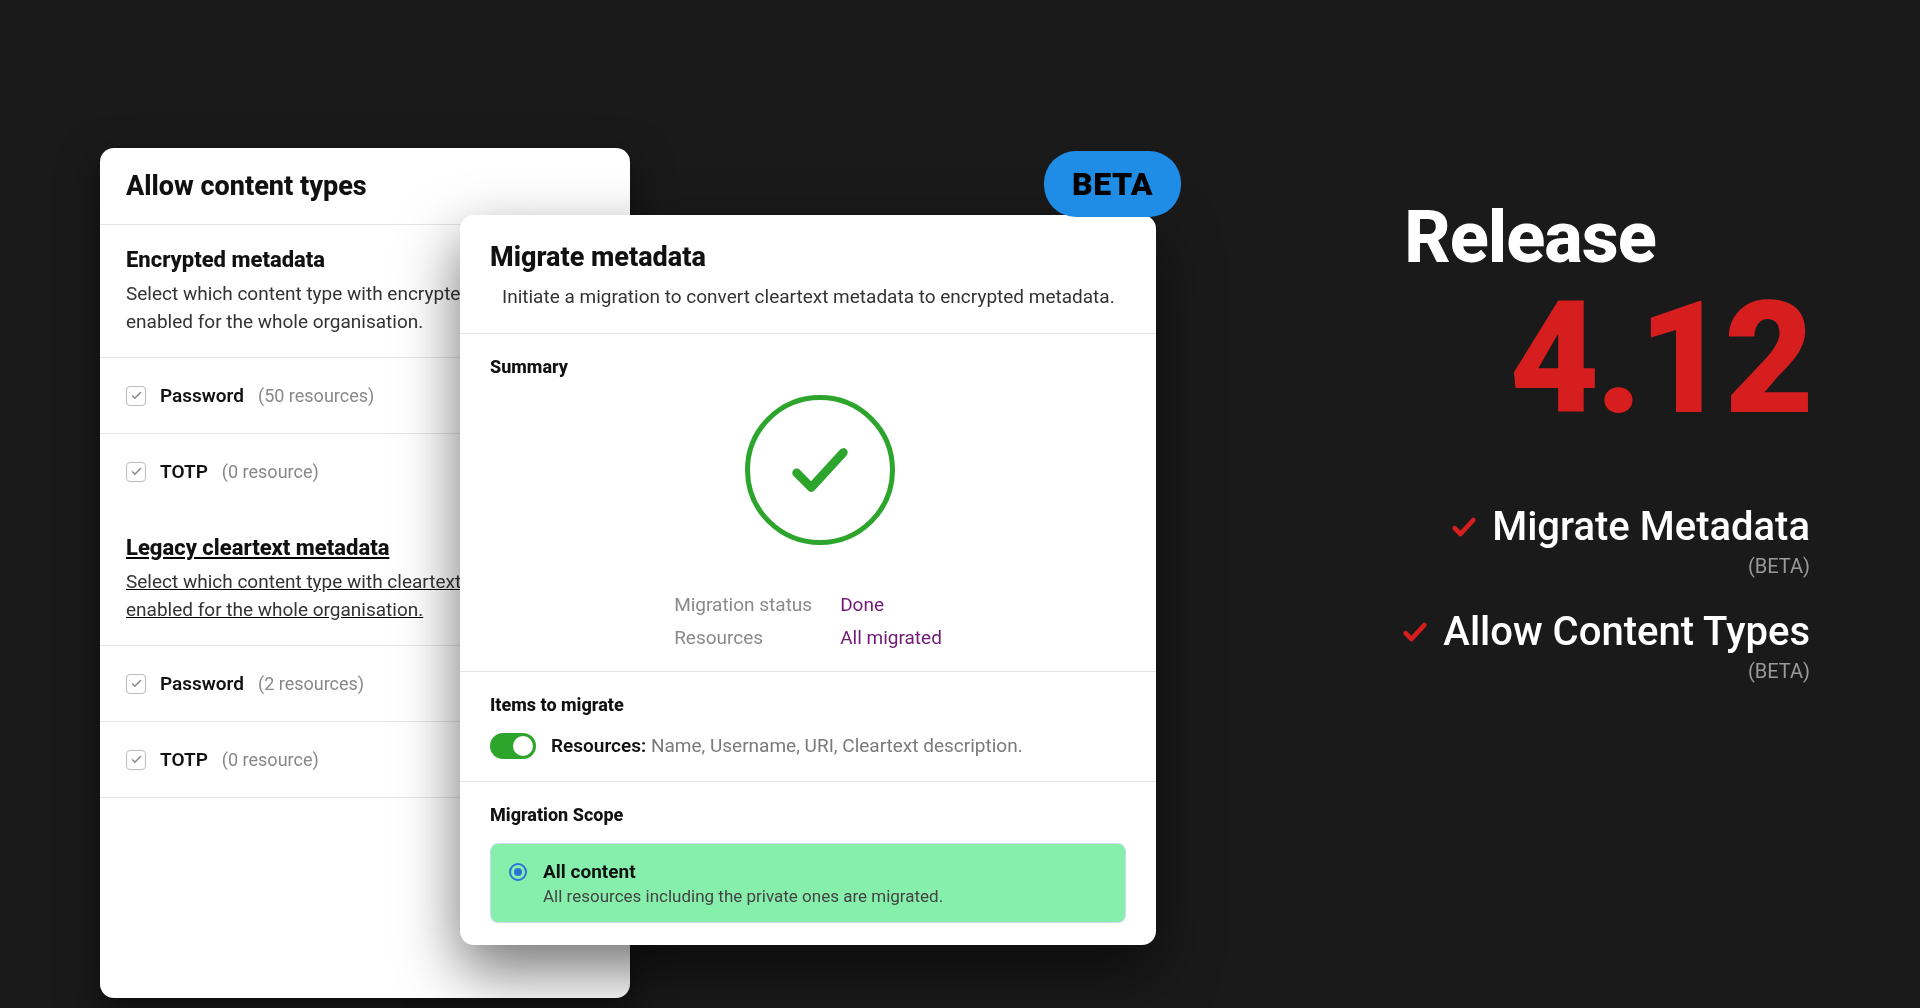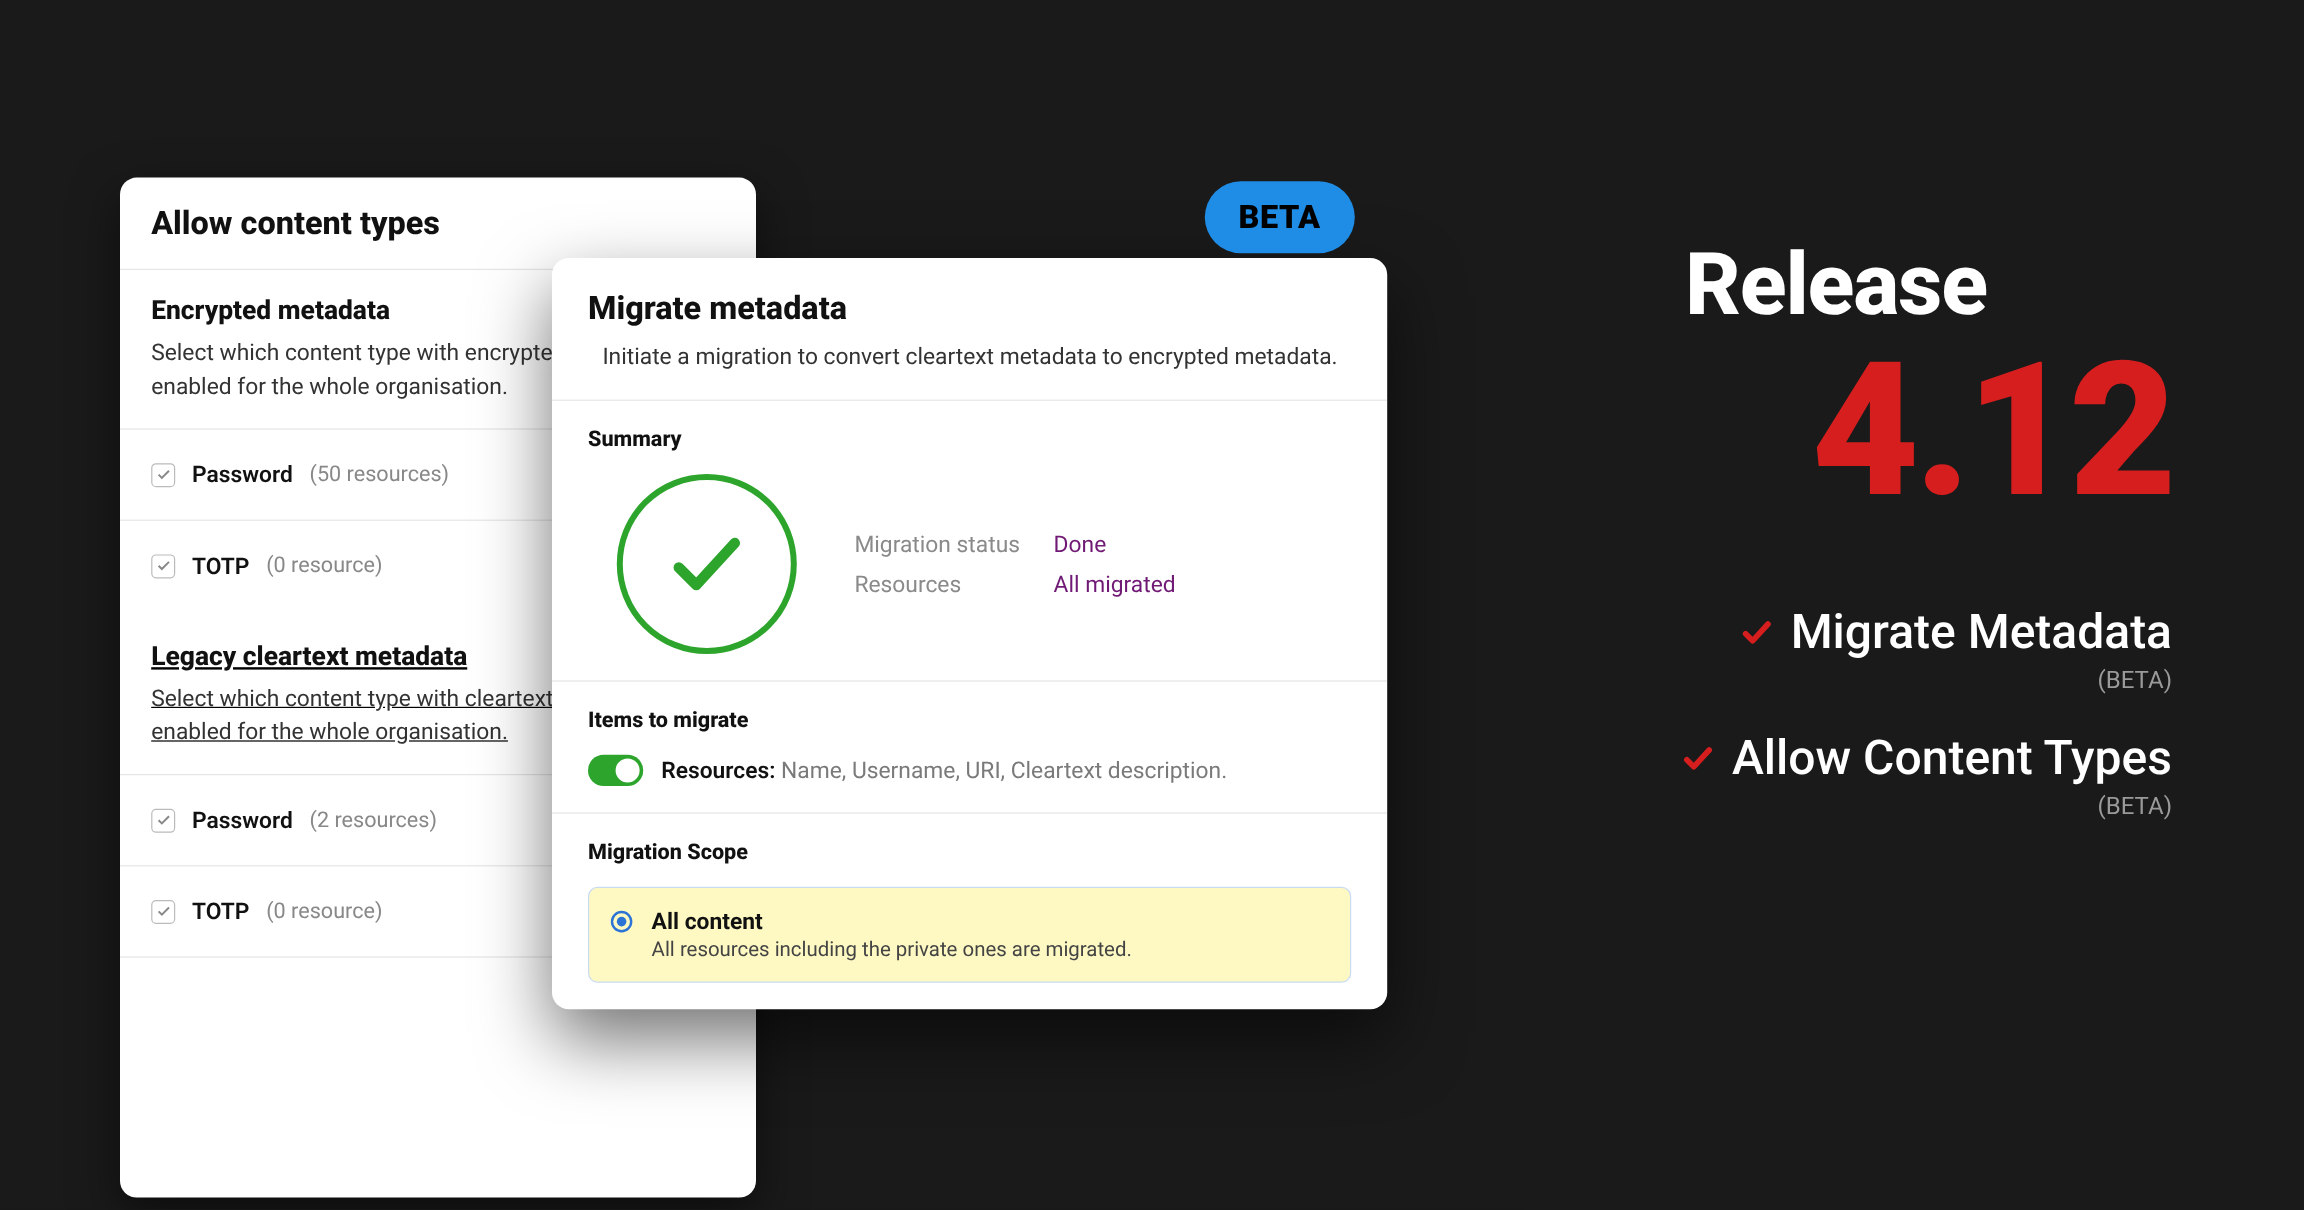--- a/index.html
+++ b/index.html
@@ -58,21 +58,21 @@
   border-radius: 14px;
   box-shadow: 0 25px 60px rgba(0,0,0,0.55);
   overflow: hidden;
 }
 .card-right .head { padding: 26px 30px 22px; }
 .card-right h1 { font-size: 27px; font-weight: 800; color: #111; margin-bottom: 10px; }
 .card-right .desc { font-size: 19px; color: #333; line-height: 1.45; margin-left: 12px; }
 .sec { padding: 22px 30px; border-top: 1px solid #e5e5e5; }
 .sec-title { font-size: 18px; font-weight: 800; color: #111; margin-bottom: 18px; }
 
-.summary-row { display: flex; align-items: center; gap: 48px; }
+.summary-row { display: flex; align-items: center; gap: 48px; flex-direction: column; }
 .circle {
   width: 150px; height: 150px; border-radius: 50%;
   border: 5px solid #2da52d;
   display: flex; align-items: center; justify-content: center;
   flex-shrink: 0;
   margin-left: 24px;
 }
 .circle svg { width: 70px; height: 70px; }
 .kv { display: grid; grid-template-columns: auto auto; gap: 10px 28px; font-size: 19px; }
 .kv .k { color: #8a8a8a; }
@@ -84,46 +84,46 @@
   position: relative; flex-shrink: 0;
 }
 .toggle::after {
   content: ""; position: absolute; right: 3px; top: 3px;
   width: 20px; height: 20px; border-radius: 50%; background: #fff;
 }
 .items-line .lbl { font-weight: 600; color: #111; }
 .items-line .val { color: #7a7a7a; }
 
 .scope-box {
-  background: #fef9c3;
+  background: #86efac;
   border: 1px solid #c9dbf3;
   border-radius: 8px;
   padding: 16px 18px;
   display: flex;
   gap: 16px;
   align-items: flex-start;
 }
 .radio {
   width: 18px; height: 18px; border-radius: 50%;
   border: 2px solid #2b74d6; margin-top: 3px;
   display: flex; align-items: center; justify-content: center; flex-shrink: 0;
 }
 .radio::after { content: ""; width: 8px; height: 8px; border-radius: 50%; background: #2b74d6; }
 .scope-box .t { font-size: 19px; font-weight: 700; color: #111; margin-bottom: 3px; }
 .scope-box .d { font-size: 17px; color: #444; }
 
 
 .beta {
   position: absolute;
-  left: 1004px;
+  left: 1044px;
   top: 151px;
   background: #1f8de6;
   color: #000;
   font-weight: 900;
-  font-size: 27px;
+  font-size: 32px;
   padding: 14px 28px;
   border-radius: 32px;
   letter-spacing: 0.5px;
   z-index: 5;
 }
 
 
 .release {
   position: absolute;
   left: 1250px;

